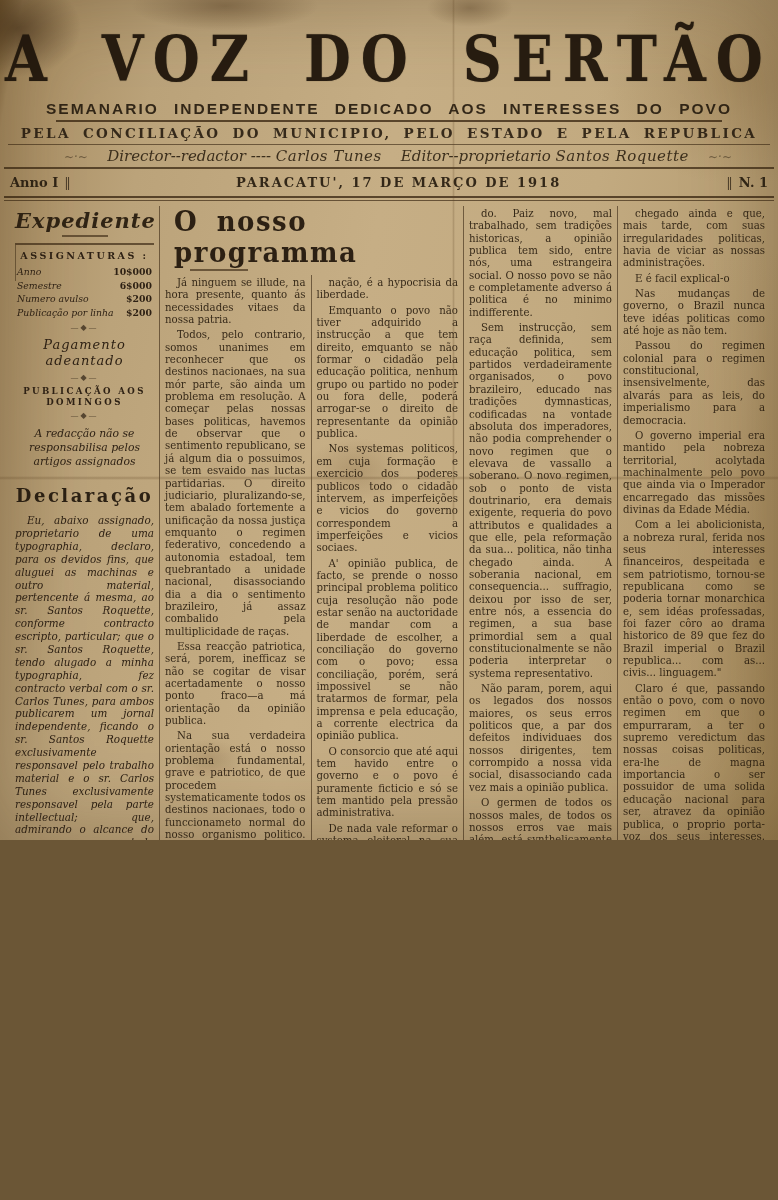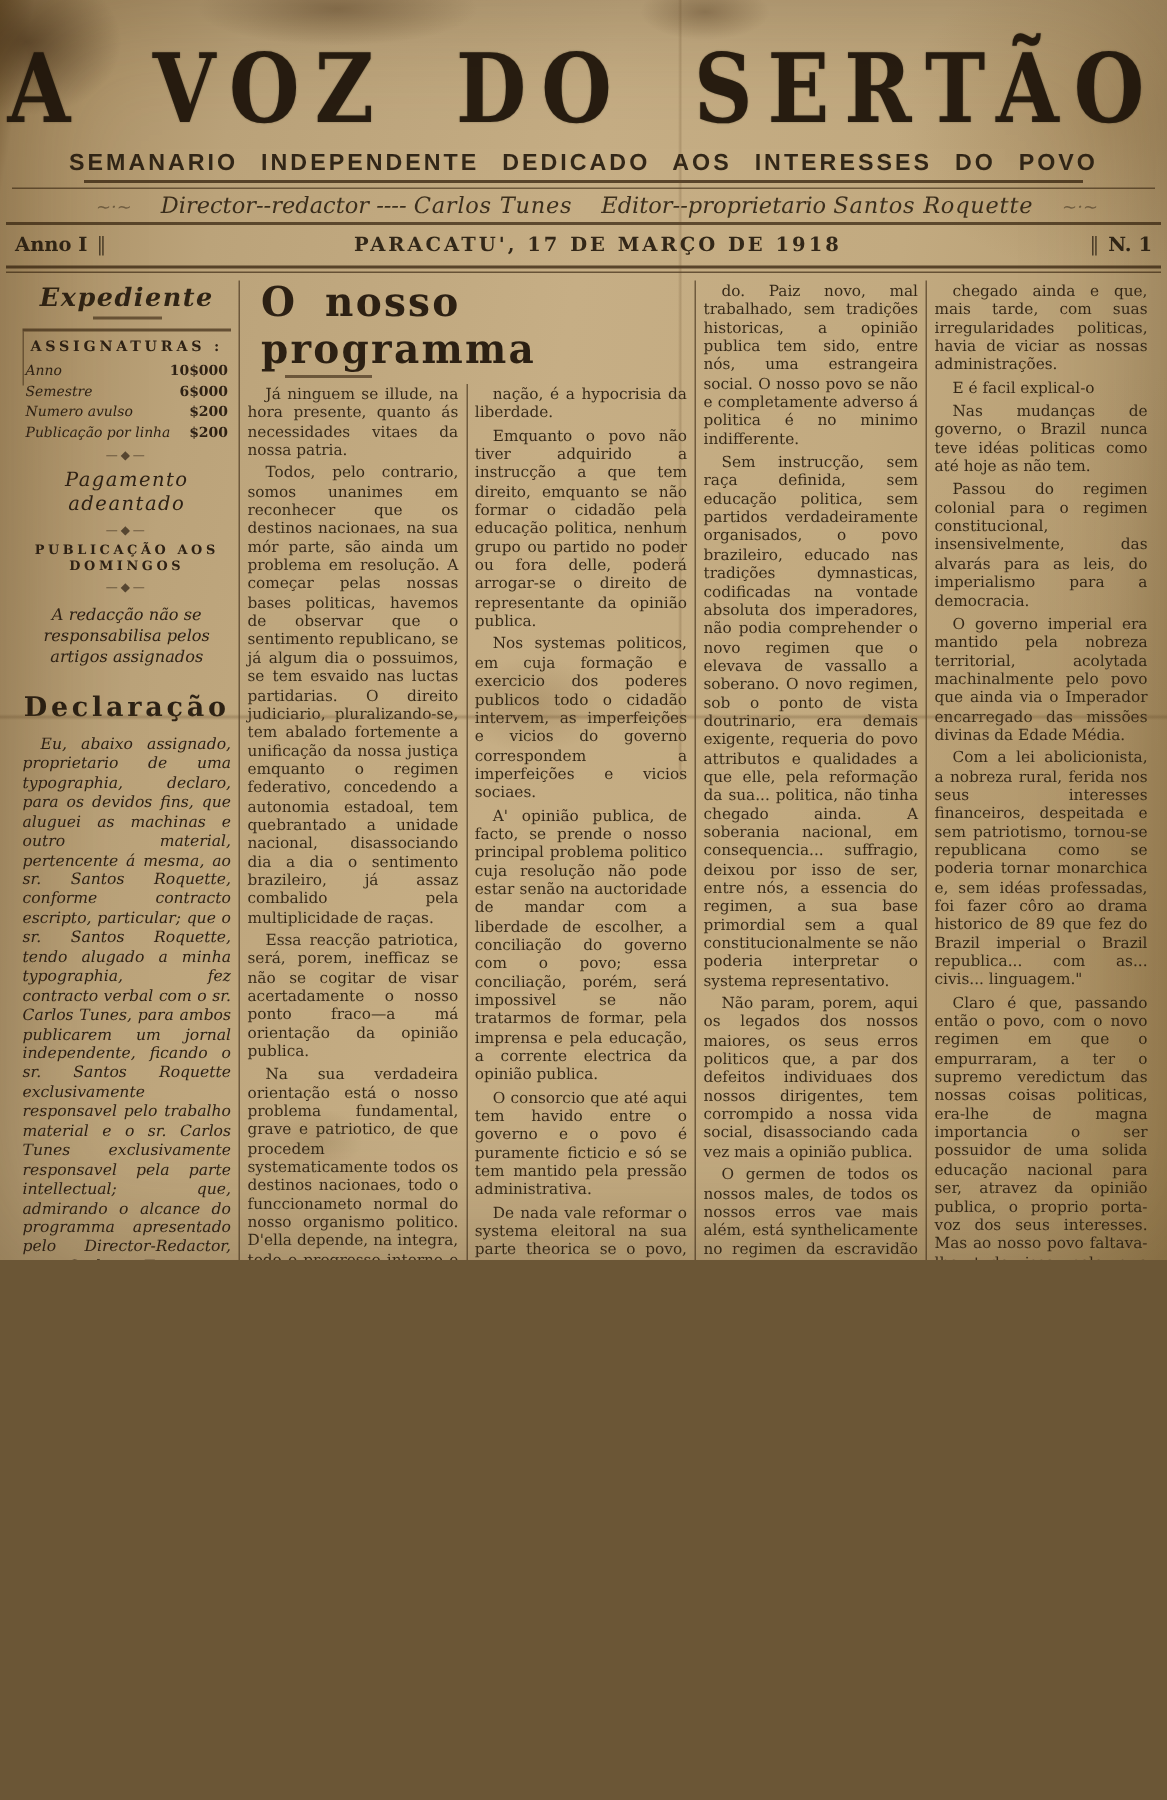--- a/index.html
+++ b/index.html
@@ -56,21 +56,21 @@
   .col p { margin:0 0 3px; text-indent:12px; text-align:justify; }
   .col1 { width:150px; font-size:10.2px; line-height:1.22; }
   .colgroup { width:304px; box-sizing:border-box; }
   .two { display:flex; }
   .two .col { width:50%; }
   .col4 { width:154px; }
   .col5 { flex:1; }
   .artcol { font-size:10.2px; line-height:1.21; color:rgba(40,28,14,.92); }
 
   
-  .exp-head { text-align:center; font-weight:bold; font-style:italic; font-size:17px;
+  .exp-head { text-align:center; font-weight:bold; font-style:italic; font-size:21px;
     letter-spacing:1px; color:rgba(36,25,12,.92); }
   .exp-head-rule { width:46px; border-top:2px solid rgba(52,34,14,.6); margin:1px auto 6px; }
   .assin-box { border-top:2px solid rgba(52,34,14,.65); padding:5px 2px 2px; position:relative; }
   .assin-box:before { content:""; position:absolute; left:0; top:0; height:36px;
     border-left:1.5px solid rgba(52,34,14,.5); }
   .assin-title { text-align:center; font-weight:bold; font-size:9.5px; letter-spacing:2.5px;
     margin-bottom:4px; }
   .assin-row { display:flex; justify-content:space-between; font-size:9.3px; font-style:italic;
     line-height:1.45; padding:0 0; }
   .assin-row .val { font-style:normal; font-weight:bold; font-size:9.3px; }
@@ -92,20 +92,21 @@
 <body>
 
 <div class="page">
   <div class="crease"></div>
   <div class="fold"></div>
 
   <div class="masthead">
     <div class="mast-title">A VOZ DO SERTÃO</div>
     <div class="mast-sub">SEMANARIO INDEPENDENTE DEDICADO AOS INTERESSES DO POVO</div>
     <div class="rule-sub"></div>
+    <div class="mast-motto">PELA CONCILIAÇÃO DO MUNICIPIO, PELO ESTADO E PELA REPUBLICA</div>
     <div class="rule-thin"></div>
 
     <div class="director-row">
       <span class="swirl">~·~</span>
       <span>
         <span>Director--redactor ----</span>
         <span class="script">Carlos Tunes</span>
       </span>
       <span>
         <span>Editor--proprietario</span>

